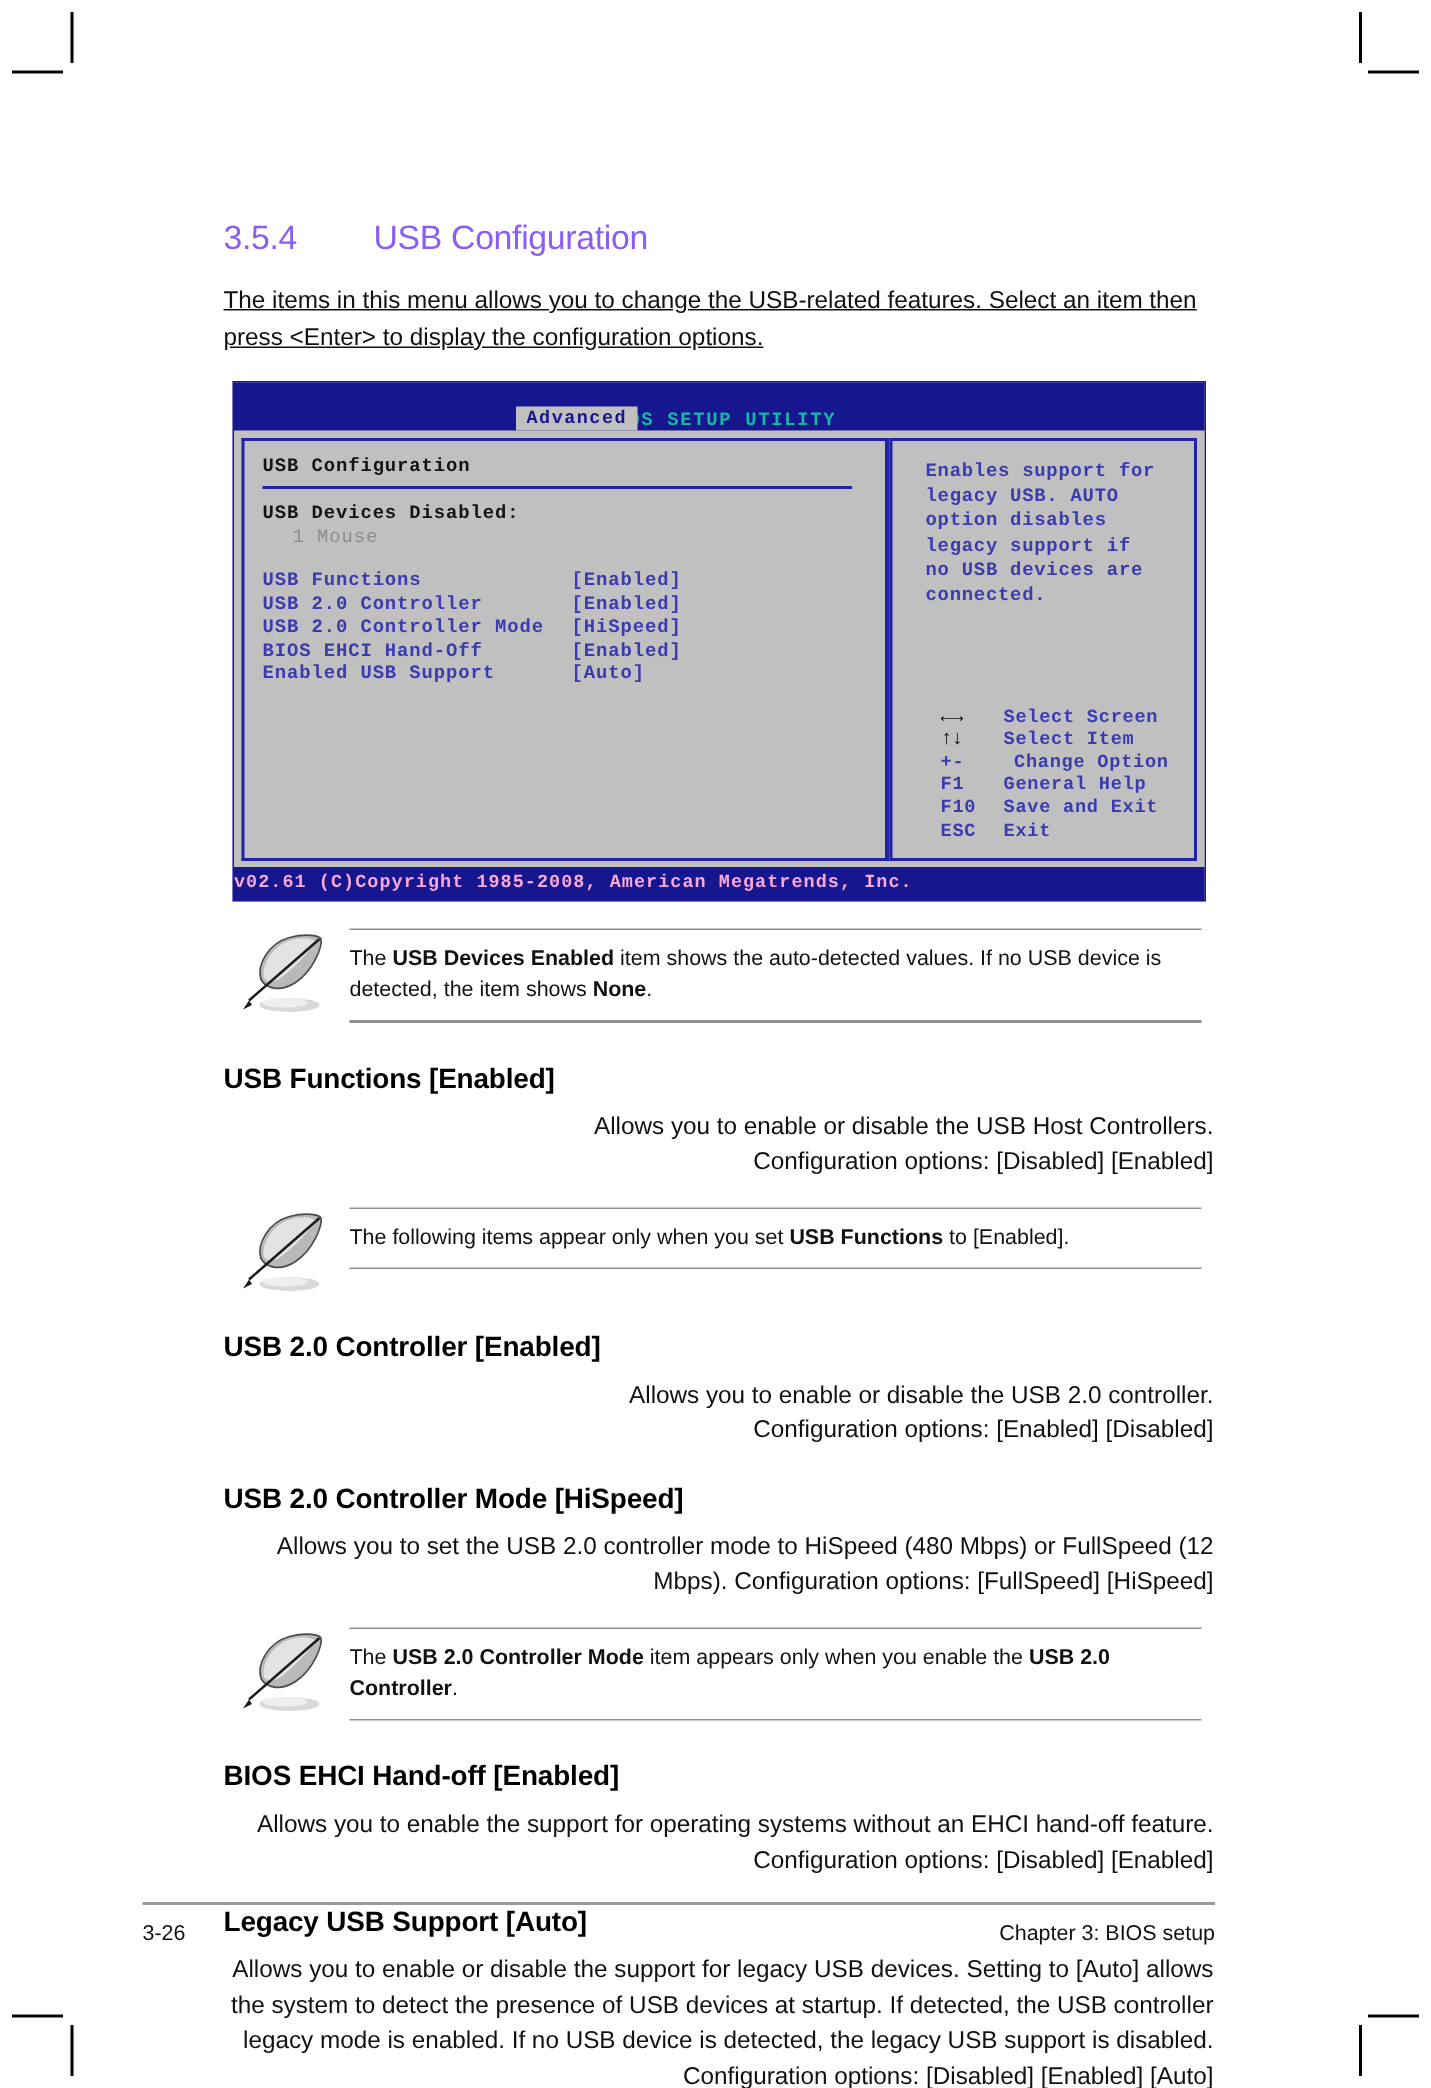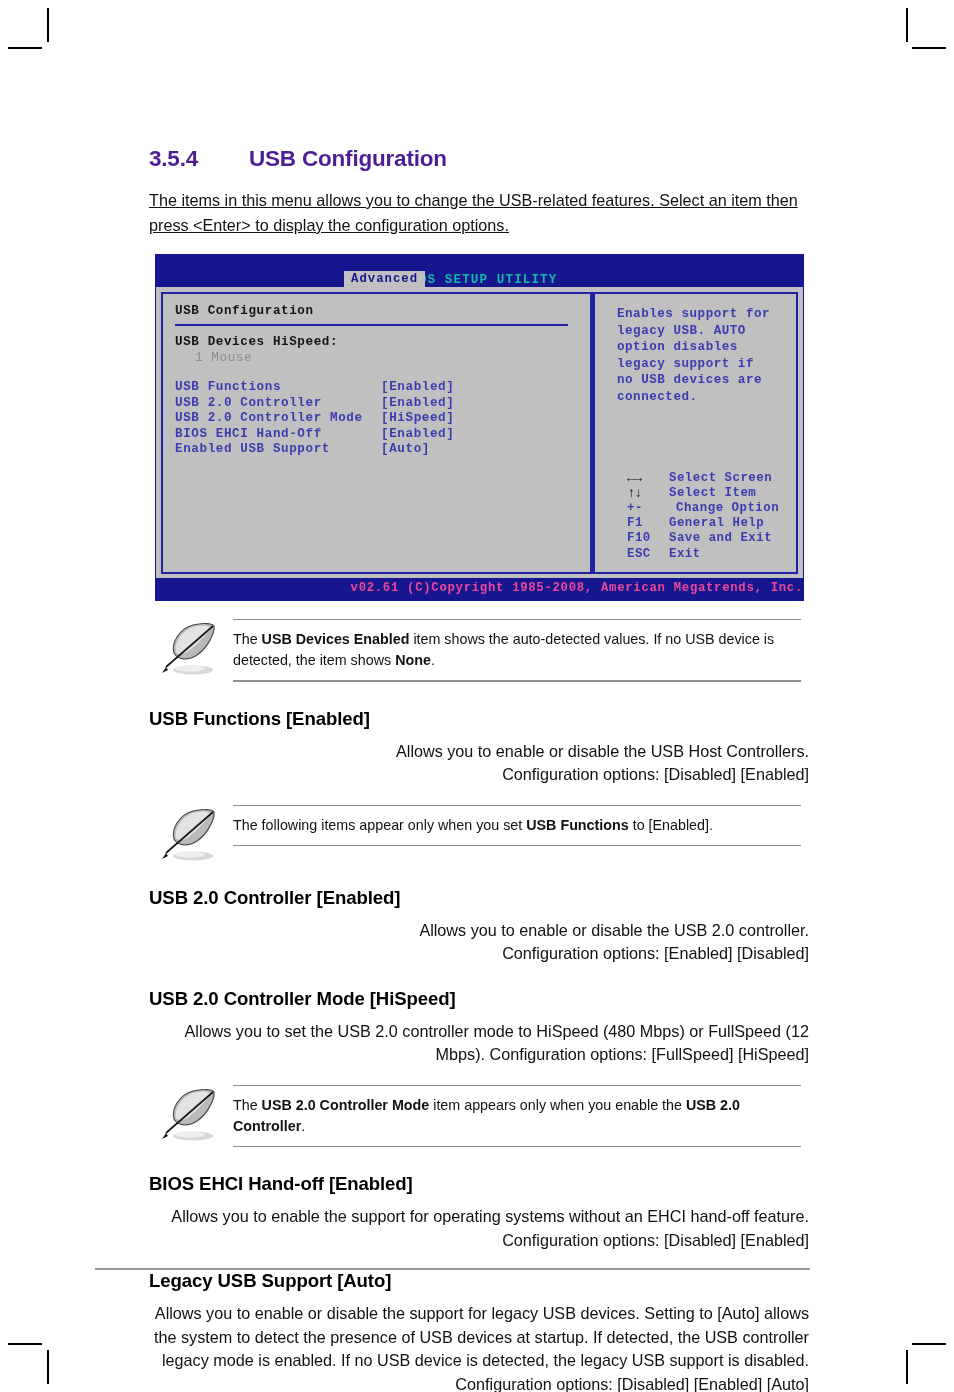--- a/index.html
+++ b/index.html
@@ -33,24 +33,24 @@
     left: 149px;
     top: 146px;
     width: 660px;
   }
 
   
   .h-section {
     display: flex;
     align-items: center;
     font-size: 22.5px;
-    font-weight: bold;
+    font-weight: normal;
     letter-spacing: -0.2px;
     margin: 0 0 16px 0;
-    color: #4c1d95;
+    color: #8b5cf6;
   }
   .h-section .num { width: 100px; flex: none; }
   .h-section .ttl { }
 
   .intro {
     font-size: 16.2px;
     line-height: 25px;
     margin: 0 0 16px 0;
     color: #111;
     text-decoration: underline;
@@ -204,25 +204,25 @@
   .bios-key .k {
     width: 42px;
     flex: none;
     color: #3b3bb0;
   }
   .bios-key .k.glyph { color: #111; font-size: 13.5px; letter-spacing: -1px; }
   .bios-key .v { color: #3b3bb0; }
   .bios-key .v.ind { padding-left: 7px; text-align: center; }
   .bios-footer {
     background: #16168f;
-    color: #ec4899;
+    color: #f9a8d4;
     font-size: 12.3px;
     font-weight: bold;
     letter-spacing: 0.7px;
-    text-align: right;
+    text-align: left;
     padding: 3px 0 4px 0;
     line-height: 15px;
   }
 
   
   .note {
     position: relative;
     margin: 0;
     padding-left: 84px;
     min-height: 60px;
@@ -301,21 +301,21 @@
           <div class="bios-tab">Advanced</div>
         </div>
       </div>
 
       <div class="bios-body">
 
         <div class="bios-left">
           <div class="bios-cfg-title">USB Configuration</div>
           <div class="bios-rule"></div>
 
-          <div class="bios-dark">USB Devices HiSpeed:</div>
+          <div class="bios-dark">USB Devices Disabled:</div>
           <div class="bios-gray">1 Mouse</div>
 
           <div class="bios-items">
             <div class="bios-item bios-blue">
               <span class="lbl">USB Functions</span>
               <span class="val">[Enabled]</span>
             </div>
             <div class="bios-item bios-blue">
               <span class="lbl">USB 2.0 Controller</span>
               <span class="val">[Enabled]</span>
@@ -456,15 +456,19 @@
 
     <div class="gap-18"></div>
 
     <h3 class="sub">Legacy USB Support [Auto]</h3>
     <p class="body">Allows you to enable or disable the support for legacy USB devices. Setting to [Auto] allows the system to detect the presence of USB devices at startup. If detected, the USB controller legacy mode is enabled. If no USB device is detected, the legacy USB support is disabled. Configuration options: [Disabled] [Enabled] [Auto]</p>
 
   </div>
 
   <div class="pfooter">
     <div class="hr"></div>
+    <div class="row">
+      <span>3-26</span>
+      <span>Chapter 3: BIOS setup</span>
+    </div>
   </div>
 
 </div>
 
 </body></html>

